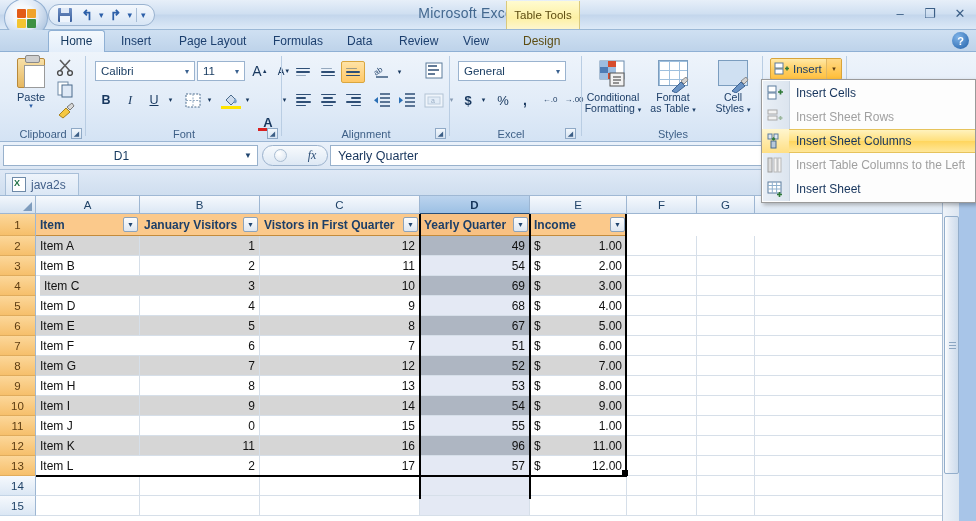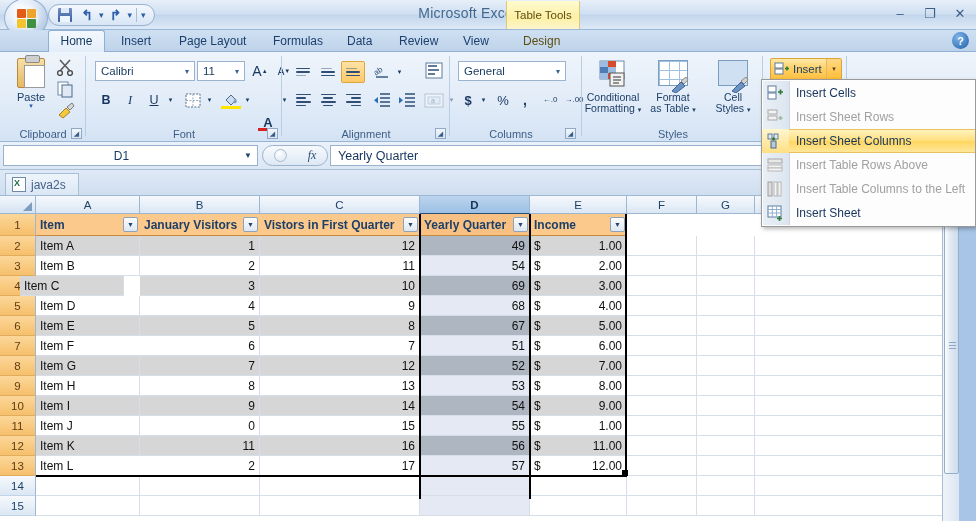--- a/index.html
+++ b/index.html
@@ -466,21 +466,21 @@
       <div class="sq" style="left:8px;top:37px;width:20px;height:22px;font-weight:bold;font-size:13px;">$</div>
       <div class="sq" style="left:28px;top:37px;width:11px;height:22px;font-size:7px;">▾</div>
       <div class="sq" style="left:42px;top:37px;width:22px;height:22px;font-size:13px;">%</div>
       <div class="sq" style="left:65px;top:37px;width:20px;height:22px;font-size:14px;font-weight:bold;">,</div>
       <div class="sq" style="left:88px;top:37px;width:24px;height:22px;font-size:8px;line-height:8px;">
         <span style="display:block;">←<span>.0</span></span>
       </div>
       <div class="sq" style="left:112px;top:37px;width:24px;height:22px;font-size:8px;line-height:8px;">
         <span style="display:block;">→<span>.00</span></span>
       </div>
-      <div class="group-label">Columns</div>
+      <div class="group-label">Excel</div>
       <div class="dlg-launch" style="right:-4px;">◢</div>
       <div class="group-sep" style="left:131px;"></div>
     </div>
 
     <div class="group" style="left:583px;width:180px;">
       <div class="style-btn" style="left:0;">
         <div class="style-ic">
           <svg width="32" height="30" viewBox="0 0 32 30">
             <rect x="3" y="1" width="24" height="18" fill="#fff" stroke="#6b8cae"></rect>
             <rect x="3" y="1" width="8" height="6" fill="#9dbde0"></rect>
@@ -596,30 +596,20 @@
         <svg class="micon" viewBox="0 0 17 16">
             <rect x="1" y="1" width="4" height="5" fill="#dfe7f0" stroke="#5c7c9d"></rect>
             <rect x="7" y="1" width="4" height="5" fill="#dfe7f0" stroke="#5c7c9d"></rect>
             <rect x="4" y="8" width="5" height="7" fill="#b9c9da" stroke="#4a6b8c"></rect>
             <path d="M6.5 7.5 v-2 M5 6.5 l1.5 -1.5 l1.5 1.5" stroke="#2f7a38" stroke-width="1.3" fill="none"></path>
           </svg>
       </span>
       <span class="mi-lb" style="font-weight:normal;">Insert Sheet Columns</span>
     </div>
 
-    <div class="mi disabled">
-      <span class="mi-ic">
-        <svg class="micon" viewBox="0 0 17 16">
-            <rect x="1" y="2" width="14" height="4" fill="#e8e8e8" stroke="#a8a8a8"></rect>
-            <rect x="1" y="8" width="14" height="3" fill="#f4f4f4" stroke="#b8b8b8"></rect>
-            <rect x="1" y="11" width="14" height="3" fill="#f4f4f4" stroke="#b8b8b8"></rect>
-          </svg>
-      </span>
-      <span class="mi-lb">Insert Table Rows Above</span>
-    </div>
 
     <div class="mi disabled">
       <span class="mi-ic">
         <svg class="micon" viewBox="0 0 17 16">
             <rect x="1" y="1" width="4" height="14" fill="#dcdcdc" stroke="#a0a0a0"></rect>
             <rect x="7" y="1" width="3" height="14" fill="#f4f4f4" stroke="#b8b8b8"></rect>
             <rect x="11" y="1" width="3" height="14" fill="#f4f4f4" stroke="#b8b8b8"></rect>
           </svg>
       </span>
       <span class="mi-lb">Insert Table Columns to the Left</span>
@@ -721,21 +711,21 @@
         <div class="cell num band-b" style="left: 140px; top: 60px; width: 120px;">2</div>
         <div class="cell num band-b" style="left: 260px; top: 60px; width: 160px;">11</div>
         <div class="cell num selcell-b" style="left: 420px; top: 60px; width: 110px;">54</div>
         <div class="cell cur band-b" style="left: 530px; top: 60px; width: 97px; position: absolute;">
           <span class="sym">$</span>
           <span class="val">2.00</span>
         </div>
         <div class="cell band-b" style="left: 627px; top: 60px; width: 70px;"></div>
         <div class="cell band-b" style="left: 697px; top: 60px; width: 58px;"></div>
         <div class="cell band-b" style="left: 755px; top: 60px; width: 204px;"></div>
-        <div class="cell txt band-a" style="left: 20px; top: 80px; width: 104px;">Item C</div>
+        <div class="cell txt band-a" style="left: 40px; top: 80px; width: 104px;">Item C</div>
         <div class="cell num band-a" style="left: 140px; top: 80px; width: 120px;">3</div>
         <div class="cell num band-a" style="left: 260px; top: 80px; width: 160px;">10</div>
         <div class="cell num selcell-a" style="left: 420px; top: 80px; width: 110px;">69</div>
         <div class="cell cur band-a" style="left: 530px; top: 80px; width: 97px; position: absolute;">
           <span class="sym">$</span>
           <span class="val">3.00</span>
         </div>
         <div class="cell band-b" style="left: 627px; top: 80px; width: 70px;"></div>
         <div class="cell band-b" style="left: 697px; top: 80px; width: 58px;"></div>
         <div class="cell band-b" style="left: 755px; top: 80px; width: 204px;"></div>
@@ -812,21 +802,21 @@
         <div class="cell cur band-b" style="left: 530px; top: 220px; width: 97px; position: absolute;">
           <span class="sym">$</span>
           <span class="val">1.00</span>
         </div>
         <div class="cell band-b" style="left: 627px; top: 220px; width: 70px;"></div>
         <div class="cell band-b" style="left: 697px; top: 220px; width: 58px;"></div>
         <div class="cell band-b" style="left: 755px; top: 220px; width: 204px;"></div>
         <div class="cell txt band-a" style="left: 36px; top: 240px; width: 104px;">Item K</div>
         <div class="cell num band-a" style="left: 140px; top: 240px; width: 120px;">11</div>
         <div class="cell num band-a" style="left: 260px; top: 240px; width: 160px;">16</div>
-        <div class="cell num selcell-a" style="left: 420px; top: 240px; width: 110px;">56</div>
+        <div class="cell num selcell-a" style="left: 420px; top: 240px; width: 110px;">96</div>
         <div class="cell cur band-a" style="left: 530px; top: 240px; width: 97px; position: absolute;">
           <span class="sym">$</span>
           <span class="val">11.00</span>
         </div>
         <div class="cell band-b" style="left: 627px; top: 240px; width: 70px;"></div>
         <div class="cell band-b" style="left: 697px; top: 240px; width: 58px;"></div>
         <div class="cell band-b" style="left: 755px; top: 240px; width: 204px;"></div>
         <div class="cell txt band-b" style="left: 36px; top: 260px; width: 112px;">Item L</div>
         <div class="cell num band-b" style="left: 140px; top: 260px; width: 120px;">2</div>
         <div class="cell num band-b" style="left: 260px; top: 260px; width: 160px;">17</div>

